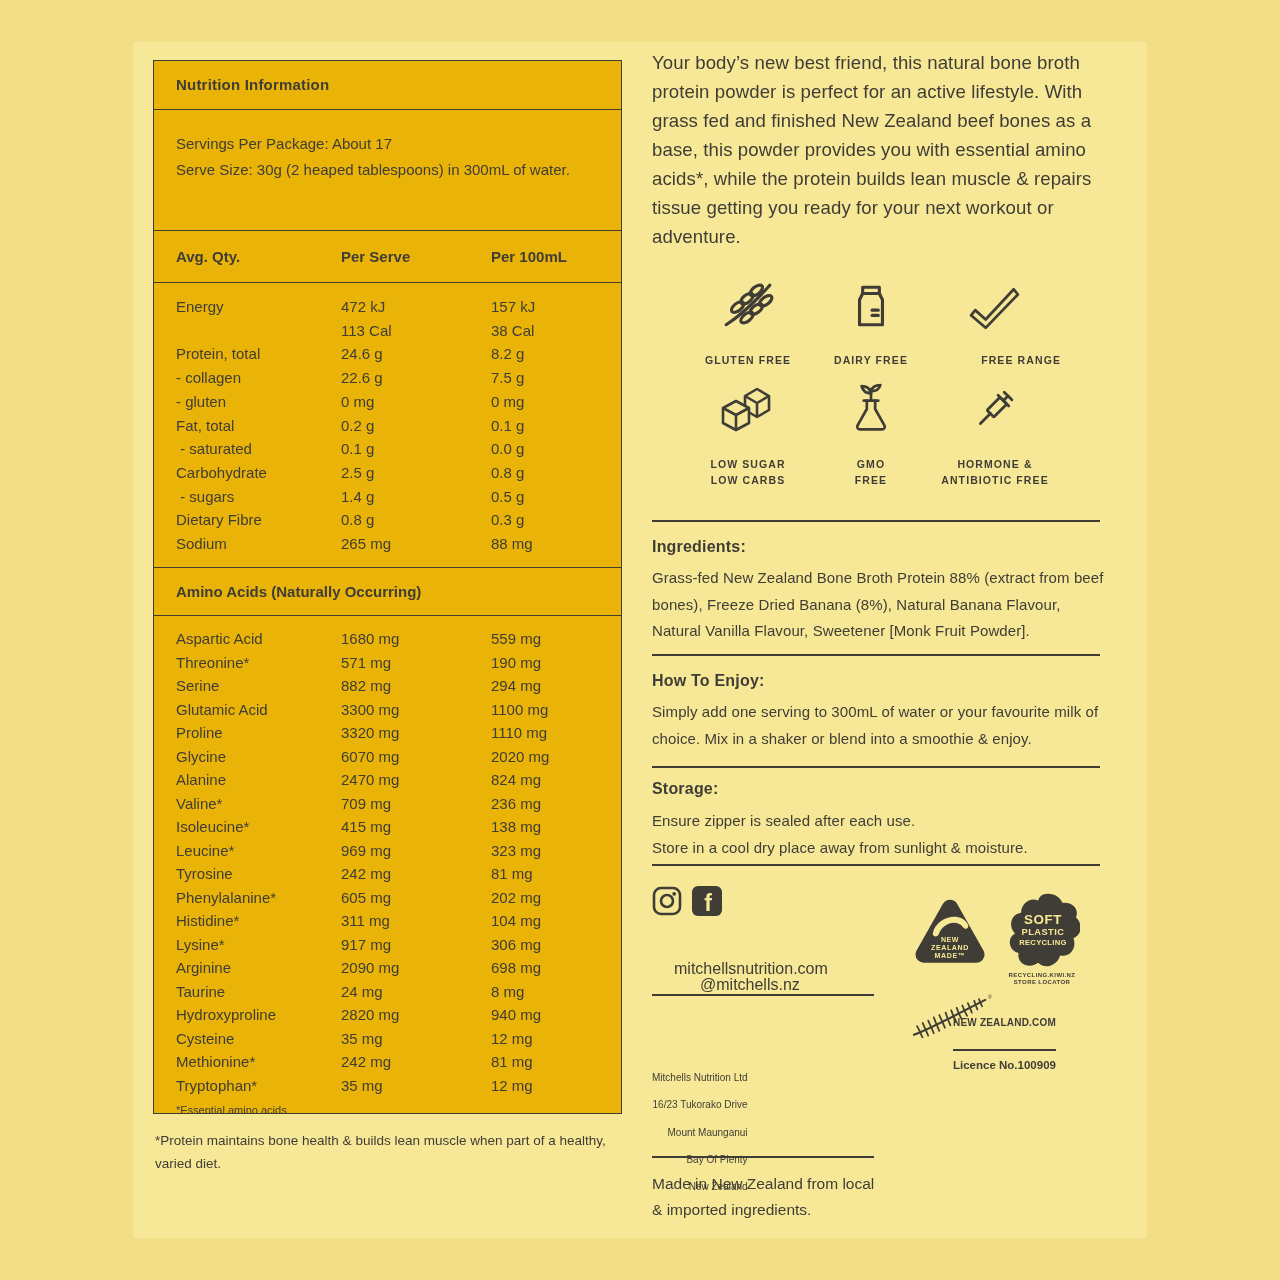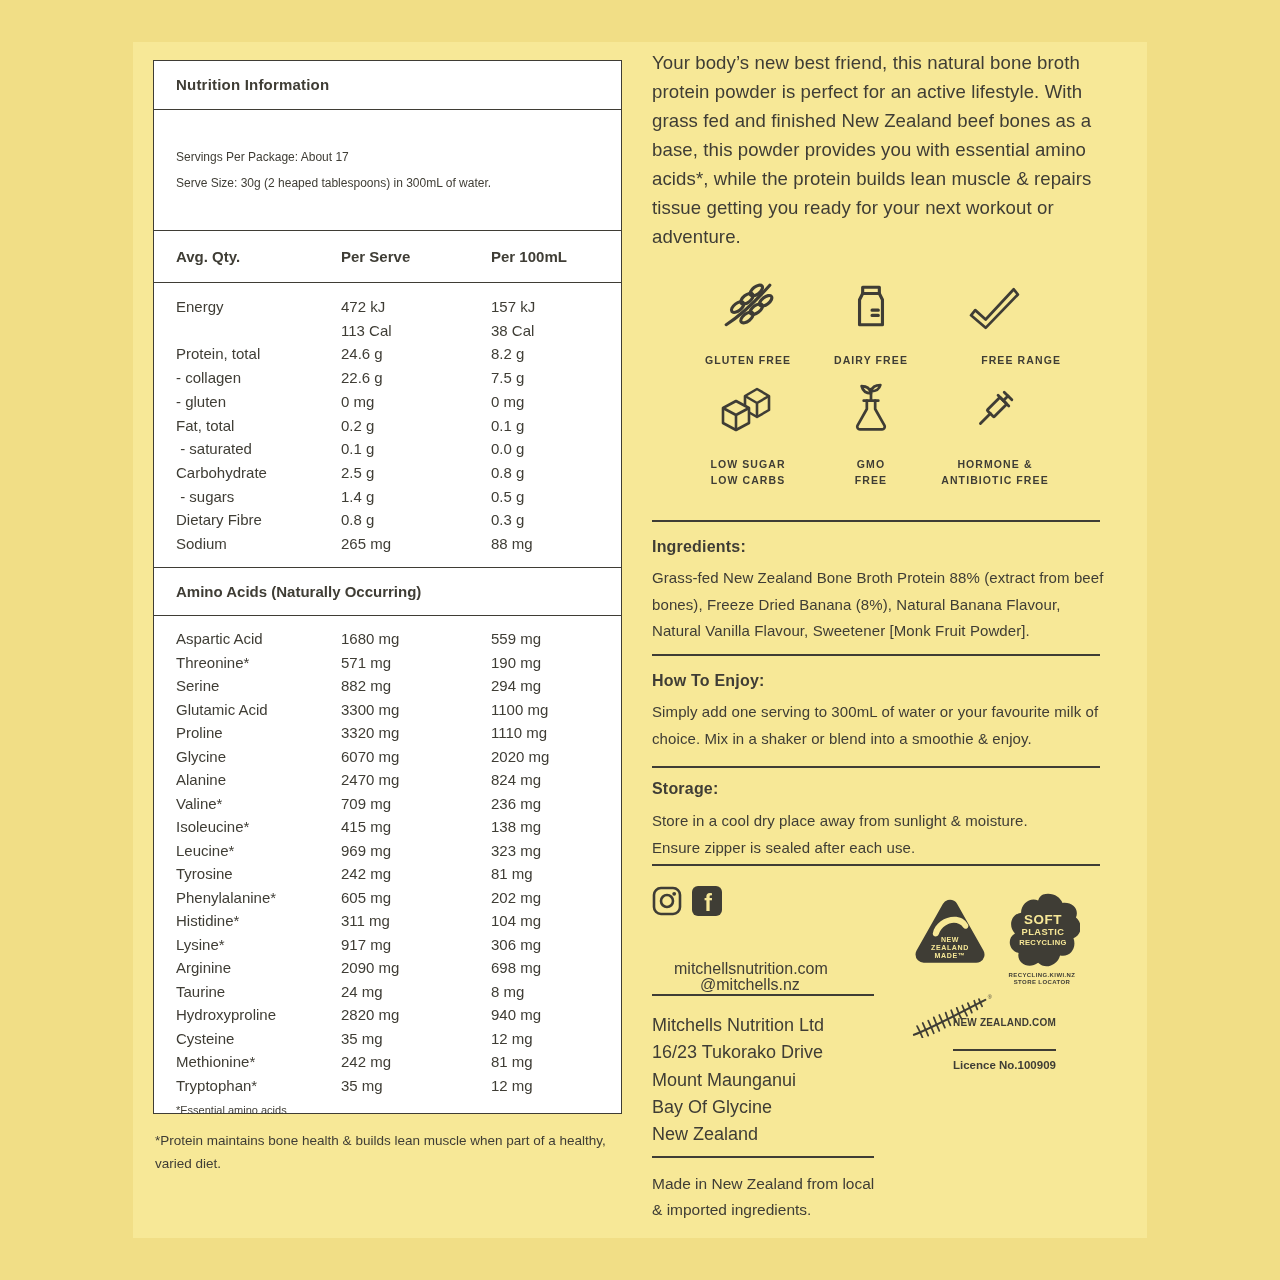--- a/index.html
+++ b/index.html
@@ -5,44 +5,44 @@
   html,body{margin:0;padding:0;}
   body{
     width:1280px;height:1280px;position:relative;overflow:hidden;
     background:#f1de86;
     font-family:"Liberation Sans", sans-serif;
     color:#3f3d35;
   }
   .sheet{position:absolute;left:133px;top:42px;width:1014px;height:1196px;background:#f7e897;}
   .abs{position:absolute;}
   
-  .panel{position:absolute;left:153px;top:60px;width:467px;height:1052px;border:1.6px solid #3f3d35;background:#ffffff;}
+  .panel{position:absolute;left:153px;top:60px;width:467px;height:1052px;border:1.6px solid #3f3d35;background:#eab308;}
   .sec{box-sizing:border-box;padding-left:22px;padding-right:14px;}
   .sec+.sec{border-top:1.6px solid #3f3d35;}
   .sec-title{height:48px;padding-top:15px;font-weight:bold;font-size:15px;letter-spacing:.2px;}
-  .sec-serving{height:92px;padding-top:35px;font-size:12px;line-height:25.5px;}
+  .sec-serving{height:92px;padding-top:21px;font-size:15px;line-height:25.5px;}
   .sec-cols{height:52px;padding-top:17px;font-weight:bold;font-size:15px;margin-top:29px;}
   .sec-nutrients{height:285px;padding-top:12px;}
   .sec-amino-title{height:48px;padding-top:15px;font-weight:bold;font-size:15px;}
   .sec-amino{height:527px;padding-top:11px;}
   .nrow{display:grid;grid-template-columns:165px 150px 1fr;font-size:15px;line-height:23.7px;}
   .arow{display:grid;grid-template-columns:165px 150px 1fr;font-size:15px;line-height:23.5px;}
   .grid-head{display:grid;grid-template-columns:165px 150px 1fr;}
   .amino-foot{font-size:11px;margin-top:7px;}
   .protein-note{position:absolute;left:155px;top:1130px;width:480px;font-size:13.5px;line-height:22.5px;}
   
   .desc{position:absolute;left:652px;top:48px;width:460px;font-size:18.6px;line-height:29px;letter-spacing:.1px;}
   .badge{position:absolute;width:132px;text-align:center;}
   .badge .ic{height:56px;display:flex;align-items:flex-end;justify-content:center;}
   .badge .lbl{margin-top:21px;font-size:10.5px;font-weight:bold;letter-spacing:1.1px;line-height:15.5px;}
   .divider{position:absolute;height:1.6px;background:#3f3d35;}
   .rhead{position:absolute;font-size:16px;font-weight:bold;letter-spacing:.2px;}
   .rbody{position:absolute;width:456px;font-size:15px;line-height:26.5px;letter-spacing:.1px;}
   .handle{position:absolute;font-size:16px;}
-  .addr{position:absolute;left:652px;top:1012px;font-size:18px;line-height:27.3px;}
+  .addr{position:absolute;left:652px;top:1064px;font-size:10px;line-height:27.3px;text-align:right;}
   .origin{position:absolute;left:652px;top:1171px;font-size:15.5px;line-height:25.5px;}
   .nzcom{position:absolute;left:953px;top:1012px;}
   .nzcom .t{font-size:10px;font-weight:bold;letter-spacing:.2px;border-bottom:2px solid #3f3d35;padding-bottom:21px;display:inline-block;}
   .nzcom .l{font-size:11.5px;font-weight:bold;margin-top:8px;}
   .softsub{position:absolute;left:1000px;top:972px;width:84px;text-align:center;font-size:6px;line-height:7px;letter-spacing:.4px;font-weight:bold;}
   svg{display:block;}
 </style>
 </head>
 <body>
 
@@ -365,22 +365,22 @@
 <div class="divider" style="left:652px;top:1156px;width:222px;"></div>
 
 <div class="rhead" style="left:652px;top:538px;">Ingredients:</div>
 <div class="rbody" style="left:652px;top:565px;">Grass-fed New Zealand Bone Broth Protein 88% (extract from beef bones), Freeze Dried Banana (8%), Natural Banana Flavour, Natural Vanilla Flavour, Sweetener [Monk Fruit Powder].</div>
 
 <div class="rhead" style="left:652px;top:672px;">How To Enjoy:</div>
 <div class="rbody" style="left:652px;top:699px;">Simply add one serving to 300mL of water or your favourite milk of choice. Mix in a shaker or blend into a smoothie &amp; enjoy.</div>
 
 <div class="rhead" style="left:652px;top:780px;">Storage:</div>
 <div class="rbody" style="left:652px;top:807px;line-height:27px;">
+  <div>Ensure zipper is sealed after each use.</div>
   <div>Store in a cool dry place away from sunlight &amp; moisture.</div>
-  <div>Ensure zipper is sealed after each use.</div>
 </div>
 
 <div class="abs" style="left:652px;top:886px;">
   <svg width="30" height="30" viewBox="0 0 30 30" fill="none" stroke="#3f3d35" stroke-width="2.6">
     <rect x="2" y="2" width="26" height="26" rx="7"></rect>
     <circle cx="15" cy="15" r="6"></circle>
     <circle cx="22.2" cy="7.8" r="1.9" fill="#3f3d35" stroke="none"></circle>
   </svg>
 </div>
 <div class="abs" style="left:692px;top:886px;">
@@ -390,21 +390,21 @@
   </svg>
 </div>
 
 <div class="handle" style="left:652px;top:976px;margin-left:48px;">@mitchells.nz</div>
 <div class="handle" style="left:628px;top:960px;margin-left:46px;">mitchellsnutrition.com</div>
 
 <div class="addr">
   <div>Mitchells Nutrition Ltd</div>
   <div>16/23 Tukorako Drive</div>
   <div>Mount Maunganui</div>
-  <div>Bay Of Glycine</div>
+  <div>Bay Of Plenty</div>
   <div>New Zealand</div>
 </div>
 
 <div class="origin">
   <div>Made in New Zealand from local</div>
   <div>&amp; imported ingredients.</div>
 </div>
 
 <div class="abs" style="left:914px;top:896px;">
   <svg width="72" height="72" viewBox="0 0 48 48">

